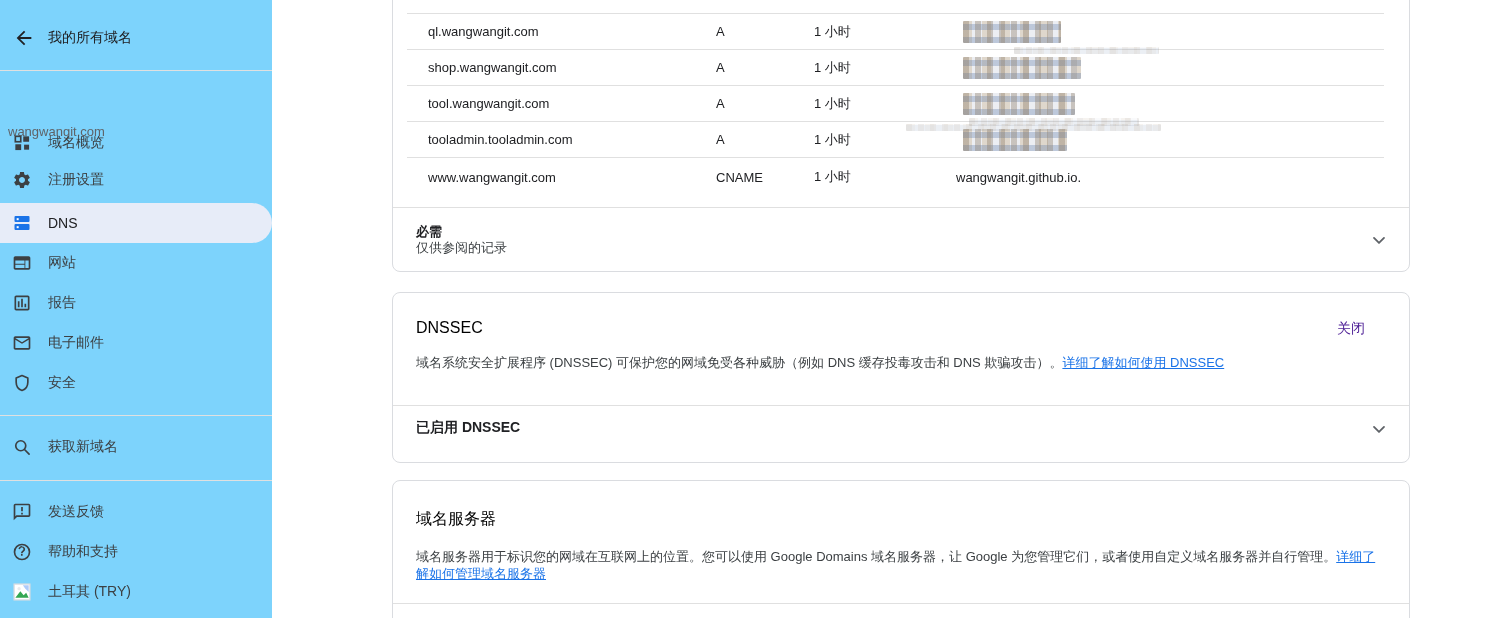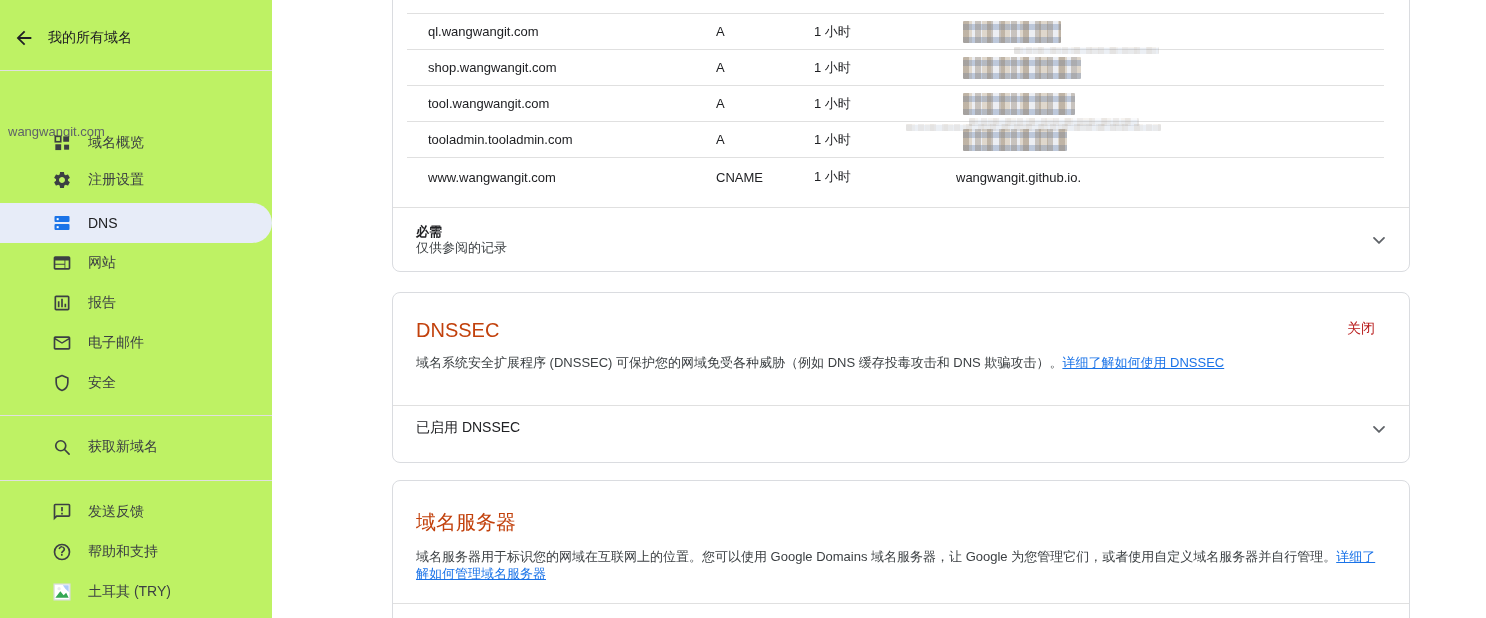--- a/index.html
+++ b/index.html
@@ -1,29 +1,29 @@
 <!DOCTYPE html>
 <html><head>
 <meta charset="utf-8">
 <style>
   * { margin:0; padding:0; box-sizing:border-box; }
   html,body { width:1486px; height:618px; overflow:hidden; background:#fff;
     font-family:"Liberation Sans","DejaVu Sans",sans-serif; color:#202124; }
 
   
-  .sidebar { position:absolute; left:0; top:0; width:272px; height:618px; background:#bef264; }
+  .sidebar { position:absolute; left:0; top:0; width:272px; height:618px; background:#7dd3fc; }
   .side-header { position:absolute; left:0; top:18px; height:40px; width:272px;
     display:flex; align-items:center; }
   .back-btn { width:24px; height:24px; margin-left:12px; display:flex; align-items:center;
     justify-content:center; cursor:pointer; }
   .side-header-label { margin-left:12px; font-size:14px; color:#202124; }
   .side-divider { position:absolute; left:0; width:272px; height:0; border-top:1px solid #e0e0e0; }
   .domain-label { position:absolute; left:8px; top:96px; font-size:13px; color:#5f6368;margin-top:28px; }
   .nav-item { position:absolute; left:0; width:272px; height:40px; display:flex;
-    align-items:center; cursor:pointer;padding-left:40px; }
+    align-items:center; cursor:pointer; }
   .nav-item .icon-box { width:20px; height:20px; margin-left:12px; display:flex;
     align-items:center; justify-content:center; flex:0 0 20px; }
   .nav-item .nav-label { margin-left:16px; font-size:14px; color:#3c4043; }
   .nav-item.selected { background:#e7ecf8; border-radius:0 20px 20px 0; }
   .nav-item.selected .nav-label { color:#202124; }
   svg.gicon { display:block; }
 
   
   .content { position:absolute; left:392px; top:0; width:1018px; height:618px; }
   .card { position:absolute; left:0; width:1018px; background:#fff;
@@ -48,29 +48,29 @@
   .mosaic-faint { position:absolute; opacity:0.3; }
   .required-row { position:absolute; left:0; right:0; bottom:0; height:64px;
     border-top:1px solid #e0e0e0; display:flex; flex-direction:column;
     justify-content:center; padding-left:23px; cursor:pointer;margin-top:22px; }
   .required-title { font-size:13px; font-weight:700; color:#202124; line-height:16px; }
   .required-sub { font-size:13px; color:#3c4043; line-height:16px; }
   .chevron { position:absolute; right:20px; width:20px; height:20px; cursor:pointer; }
 
   
   .card-dnssec { top:292px; height:171px; }
-  .card-title { position:absolute; left:23px; top:26px; font-size:20px; color:#c2410c; }
-  .action-link { position:absolute; right:34px; top:27px; font-size:14px; color:#b91c1c;
+  .card-title { position:absolute; left:23px; top:26px; font-size:16px; color:#000000; }
+  .action-link { position:absolute; right:44px; top:27px; font-size:14px; color:#4c1d95;
     cursor:pointer; text-decoration:none; }
   .card-desc { position:absolute; left:23px; font-size:13px; color:#3c4043; line-height:17px; }
   .desc-dnssec { top:61px; width:975px; }
   .inline-link { color:#1a73e8; text-decoration:underline; cursor:pointer; }
   .dnssec-divider { position:absolute; left:0; right:0; top:112px; border-top:1px solid #e0e0e0; }
   .status-row-label { position:absolute; left:23px; top:126px; font-size:14px;
-    font-weight:400; color:#202124; }
+    font-weight:700; color:#202124; }
 
   
   .card-ns { top:480px; height:180px; }
   .desc-ns { top:67px; width:972px; }
   .ns-divider { position:absolute; left:0; right:0; top:122px; border-top:1px solid #e0e0e0; }
 </style>
 </head>
 <body>
 
 <aside class="sidebar">

